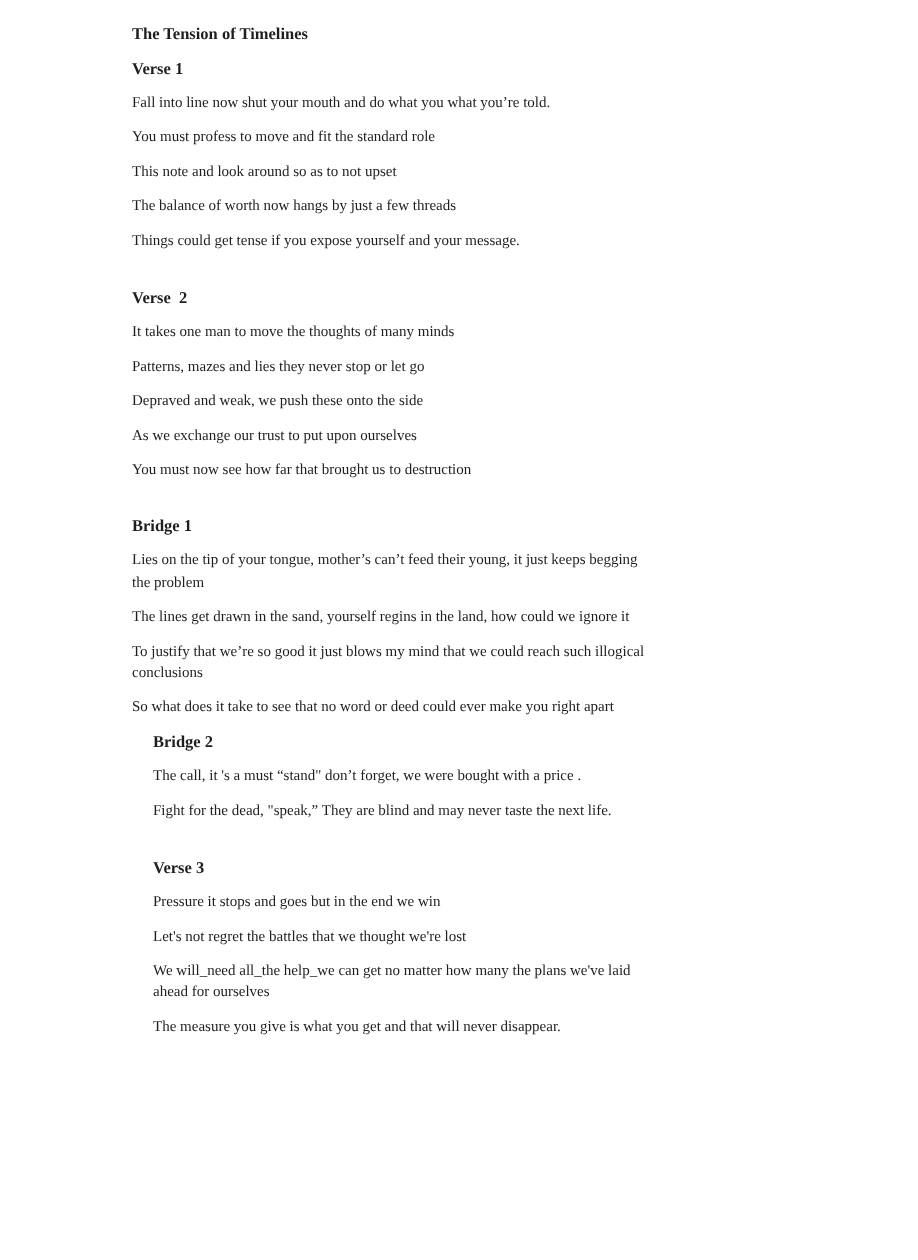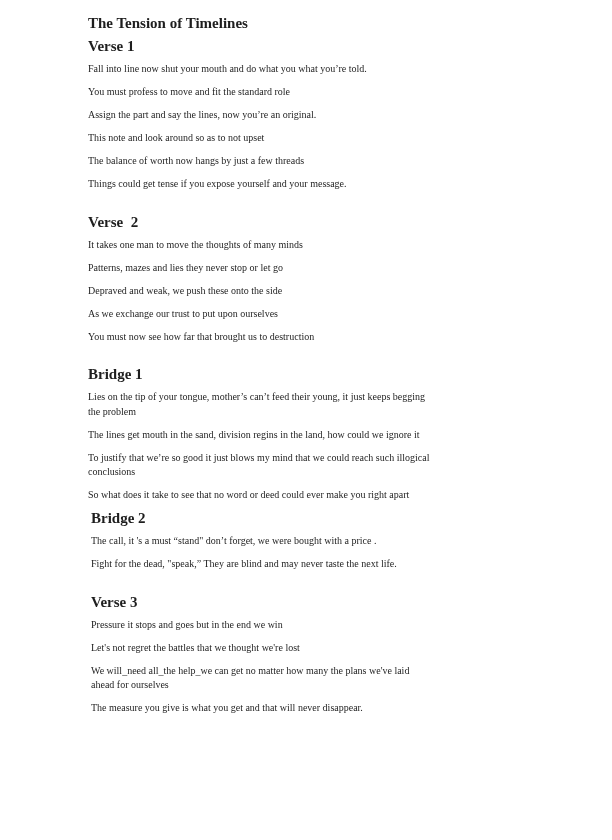--- a/index.html
+++ b/index.html
@@ -15,51 +15,48 @@
     font-family: "Liberation Serif", "DejaVu Serif", serif;
   }
   .page {
     box-sizing: border-box;
     width: 612px;
     height: 840px;
     padding: 16px 20px 0 88px;
   }
   .doc-title, .heading {
     font-weight: bold;
-    font-size: 15px;
+    font-size: 11px;
     line-height: 14.5px;
     margin: 0 0 8.5px 0;
     white-space: pre;
   }
   .section { margin: 0; font-family: Liberation Serif, serif; }
   .section.gap { margin-top: 23px; }
-  .section.indent { margin-left: 3px; }
+  .section.indent { margin-left: 14px; }
   .para { margin: 0 0 8.5px 0; }
   .line {
     font-size: 10px;
     line-height: 14.5px;
     white-space: pre;
   }
 </style>
 </head>
 <body>
 
 <div class="page">
   <h1 class="doc-title">The Tension of Timelines</h1>
   <div>
       <section class="section">
         <h2 class="heading">Verse 1</h2>
         <div class="para">
           <div class="line">Fall into line now shut your mouth and do what you what you’re told.</div>
         </div>
         <div class="para">
           <div class="line">You must profess to move and fit the standard role</div>
-        </div>
-        <div class="para">
-          <div class="line">Assign the part and say the lines, now you’re an original.</div>
         </div>
         <div class="para">
           <div class="line">This note and look around so as to not upset</div>
         </div>
         <div class="para">
           <div class="line">The balance of worth now hangs by just a few threads</div>
         </div>
         <div class="para">
           <div class="line">Things could get tense if you expose yourself and your message.</div>
         </div>
@@ -82,21 +79,21 @@
           <div class="line">You must now see how far that brought us to destruction</div>
         </div>
       </section>
       <section class="section gap">
         <h2 class="heading">Bridge 1</h2>
         <div class="para">
           <div class="line">Lies on the tip of your tongue, mother’s can’t feed their young, it just keeps begging</div>
           <div class="line">the problem</div>
         </div>
         <div class="para">
-          <div class="line">The lines get mouth in the sand, division regins in the land, how could we ignore it</div>
+          <div class="line">The lines get drawn in the sand, yourself regins in the land, how could we ignore it</div>
         </div>
         <div class="para">
           <div class="line">To justify that we’re so good it just blows my mind that we could reach such illogical</div>
           <div class="line">conclusions</div>
         </div>
         <div class="para">
           <div class="line">So what does it take to see that no word or deed could ever make you right apart</div>
         </div>
       </section>
       <section class="section indent">

